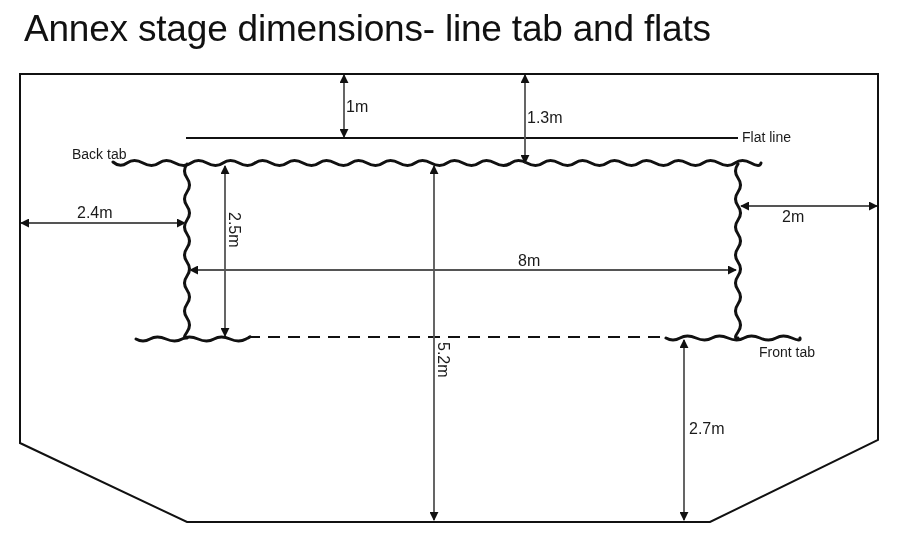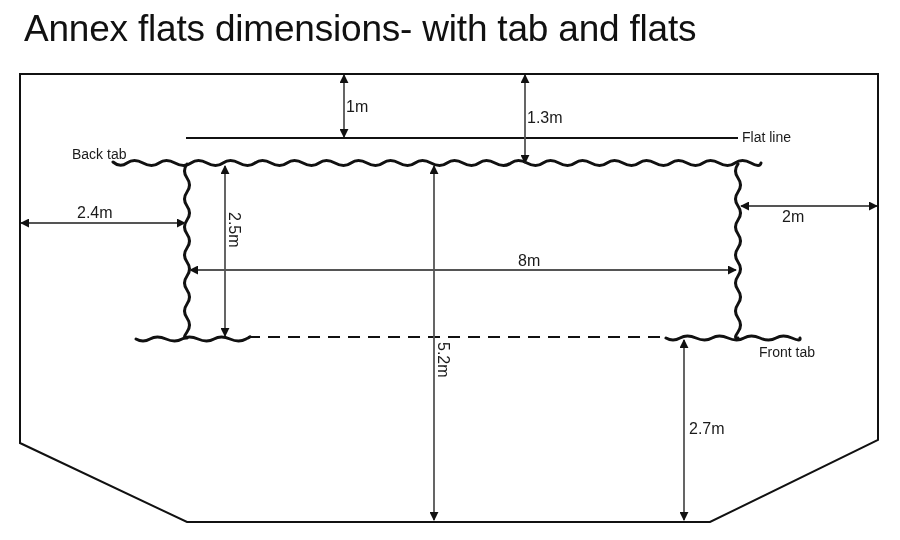--- a/index.html
+++ b/index.html
@@ -4,21 +4,21 @@
   <style>
     html, body { margin: 0; padding: 0; background: #ffffff; }
     body { width: 900px; height: 540px; position: relative; overflow: hidden; font-family: "Liberation Sans", sans-serif; }
     .title { position: absolute; left: 24px; top: 8px; font-size: 37px; color: #111111; font-family: "Liberation Sans", sans-serif; white-space: nowrap; letter-spacing: -0.2px; }
     svg.diagram { position: absolute; left: 0; top: 0; }
     .lbl { font-family: "Liberation Sans", sans-serif; fill: #1a1a1a; }
   </style>
 </head>
 <body>
 
-<div class="title">Annex flats dimensions- with tab and flats</div>
+<div class="title">Annex stage dimensions- line tab and flats</div>
 
 <svg class="diagram" width="900" height="540" viewBox="0 0 900 540" xmlns="http://www.w3.org/2000/svg">
   <defs>
     <marker id="arr" viewBox="0 0 10 10" refX="9" refY="5" markerWidth="9" markerHeight="9" orient="auto-start-reverse" markerUnits="userSpaceOnUse">
       <path d="M0,0 L10,5 L0,10 z" fill="#111111"></path>
     </marker>
   </defs>
 
   <path d="M20,74 L878,74 L878,440 L710,522 L187,522 L20,443 Z" fill="none" stroke="#111111" stroke-width="2"></path>
 

